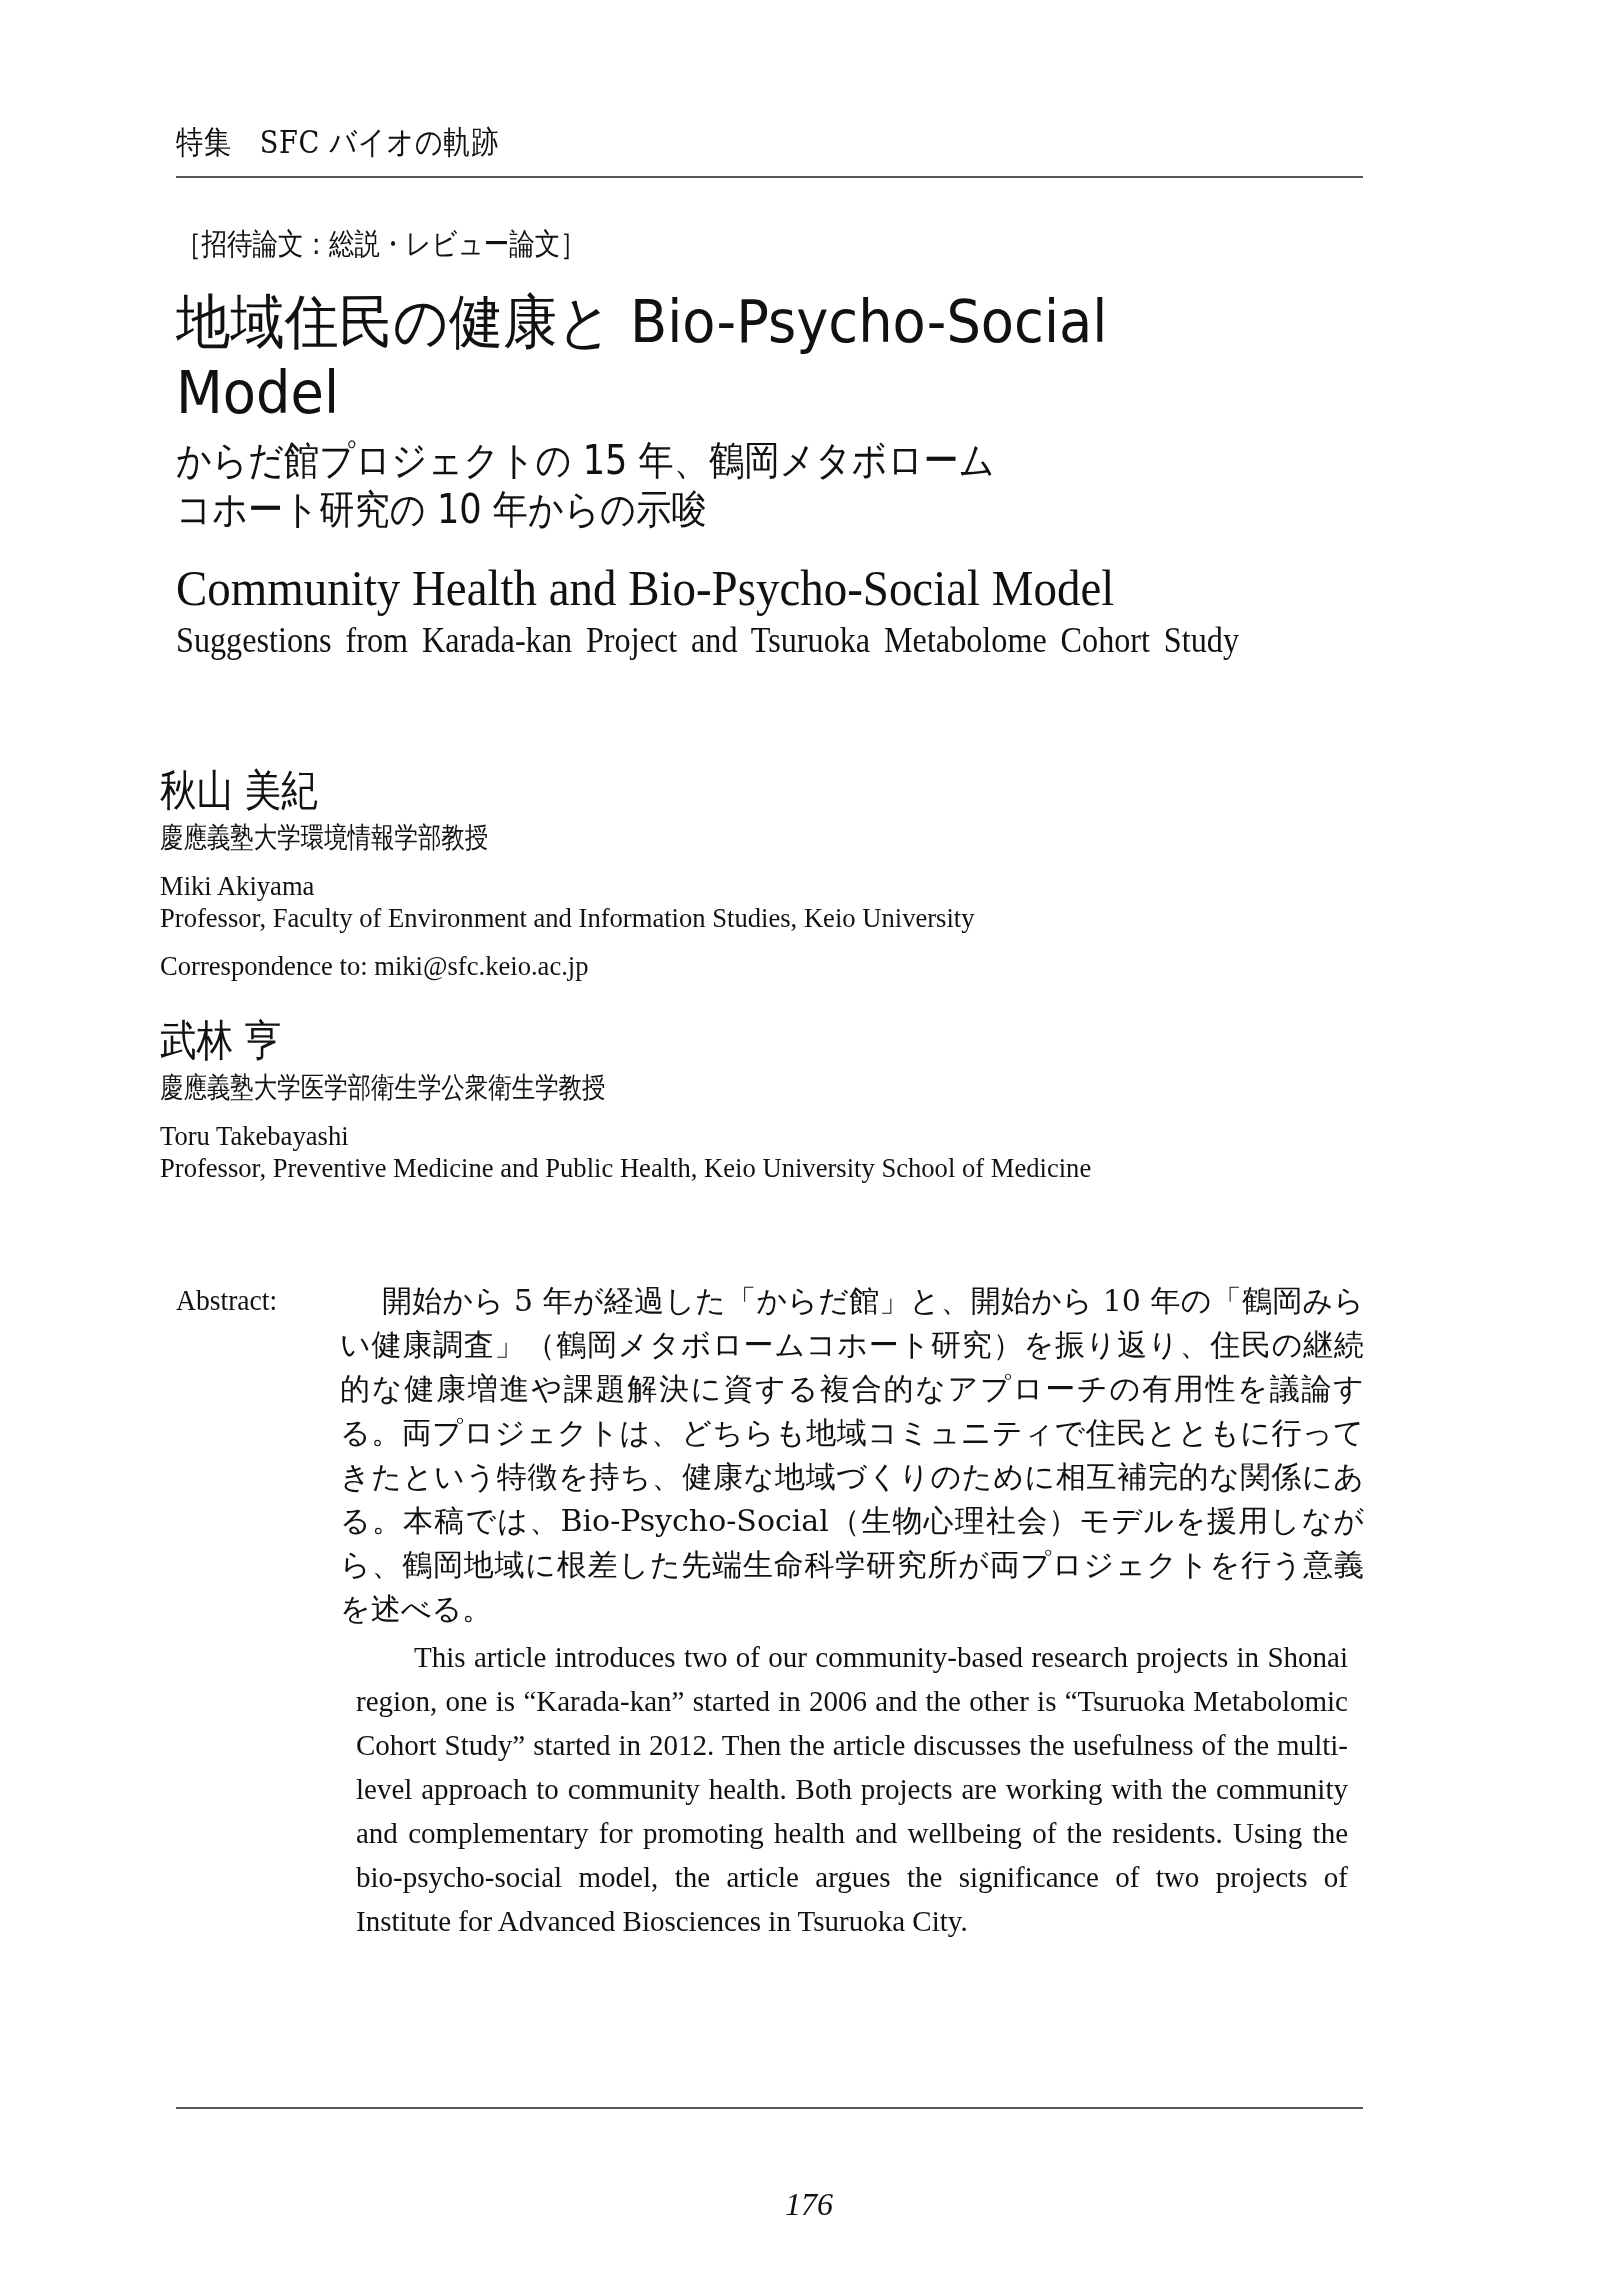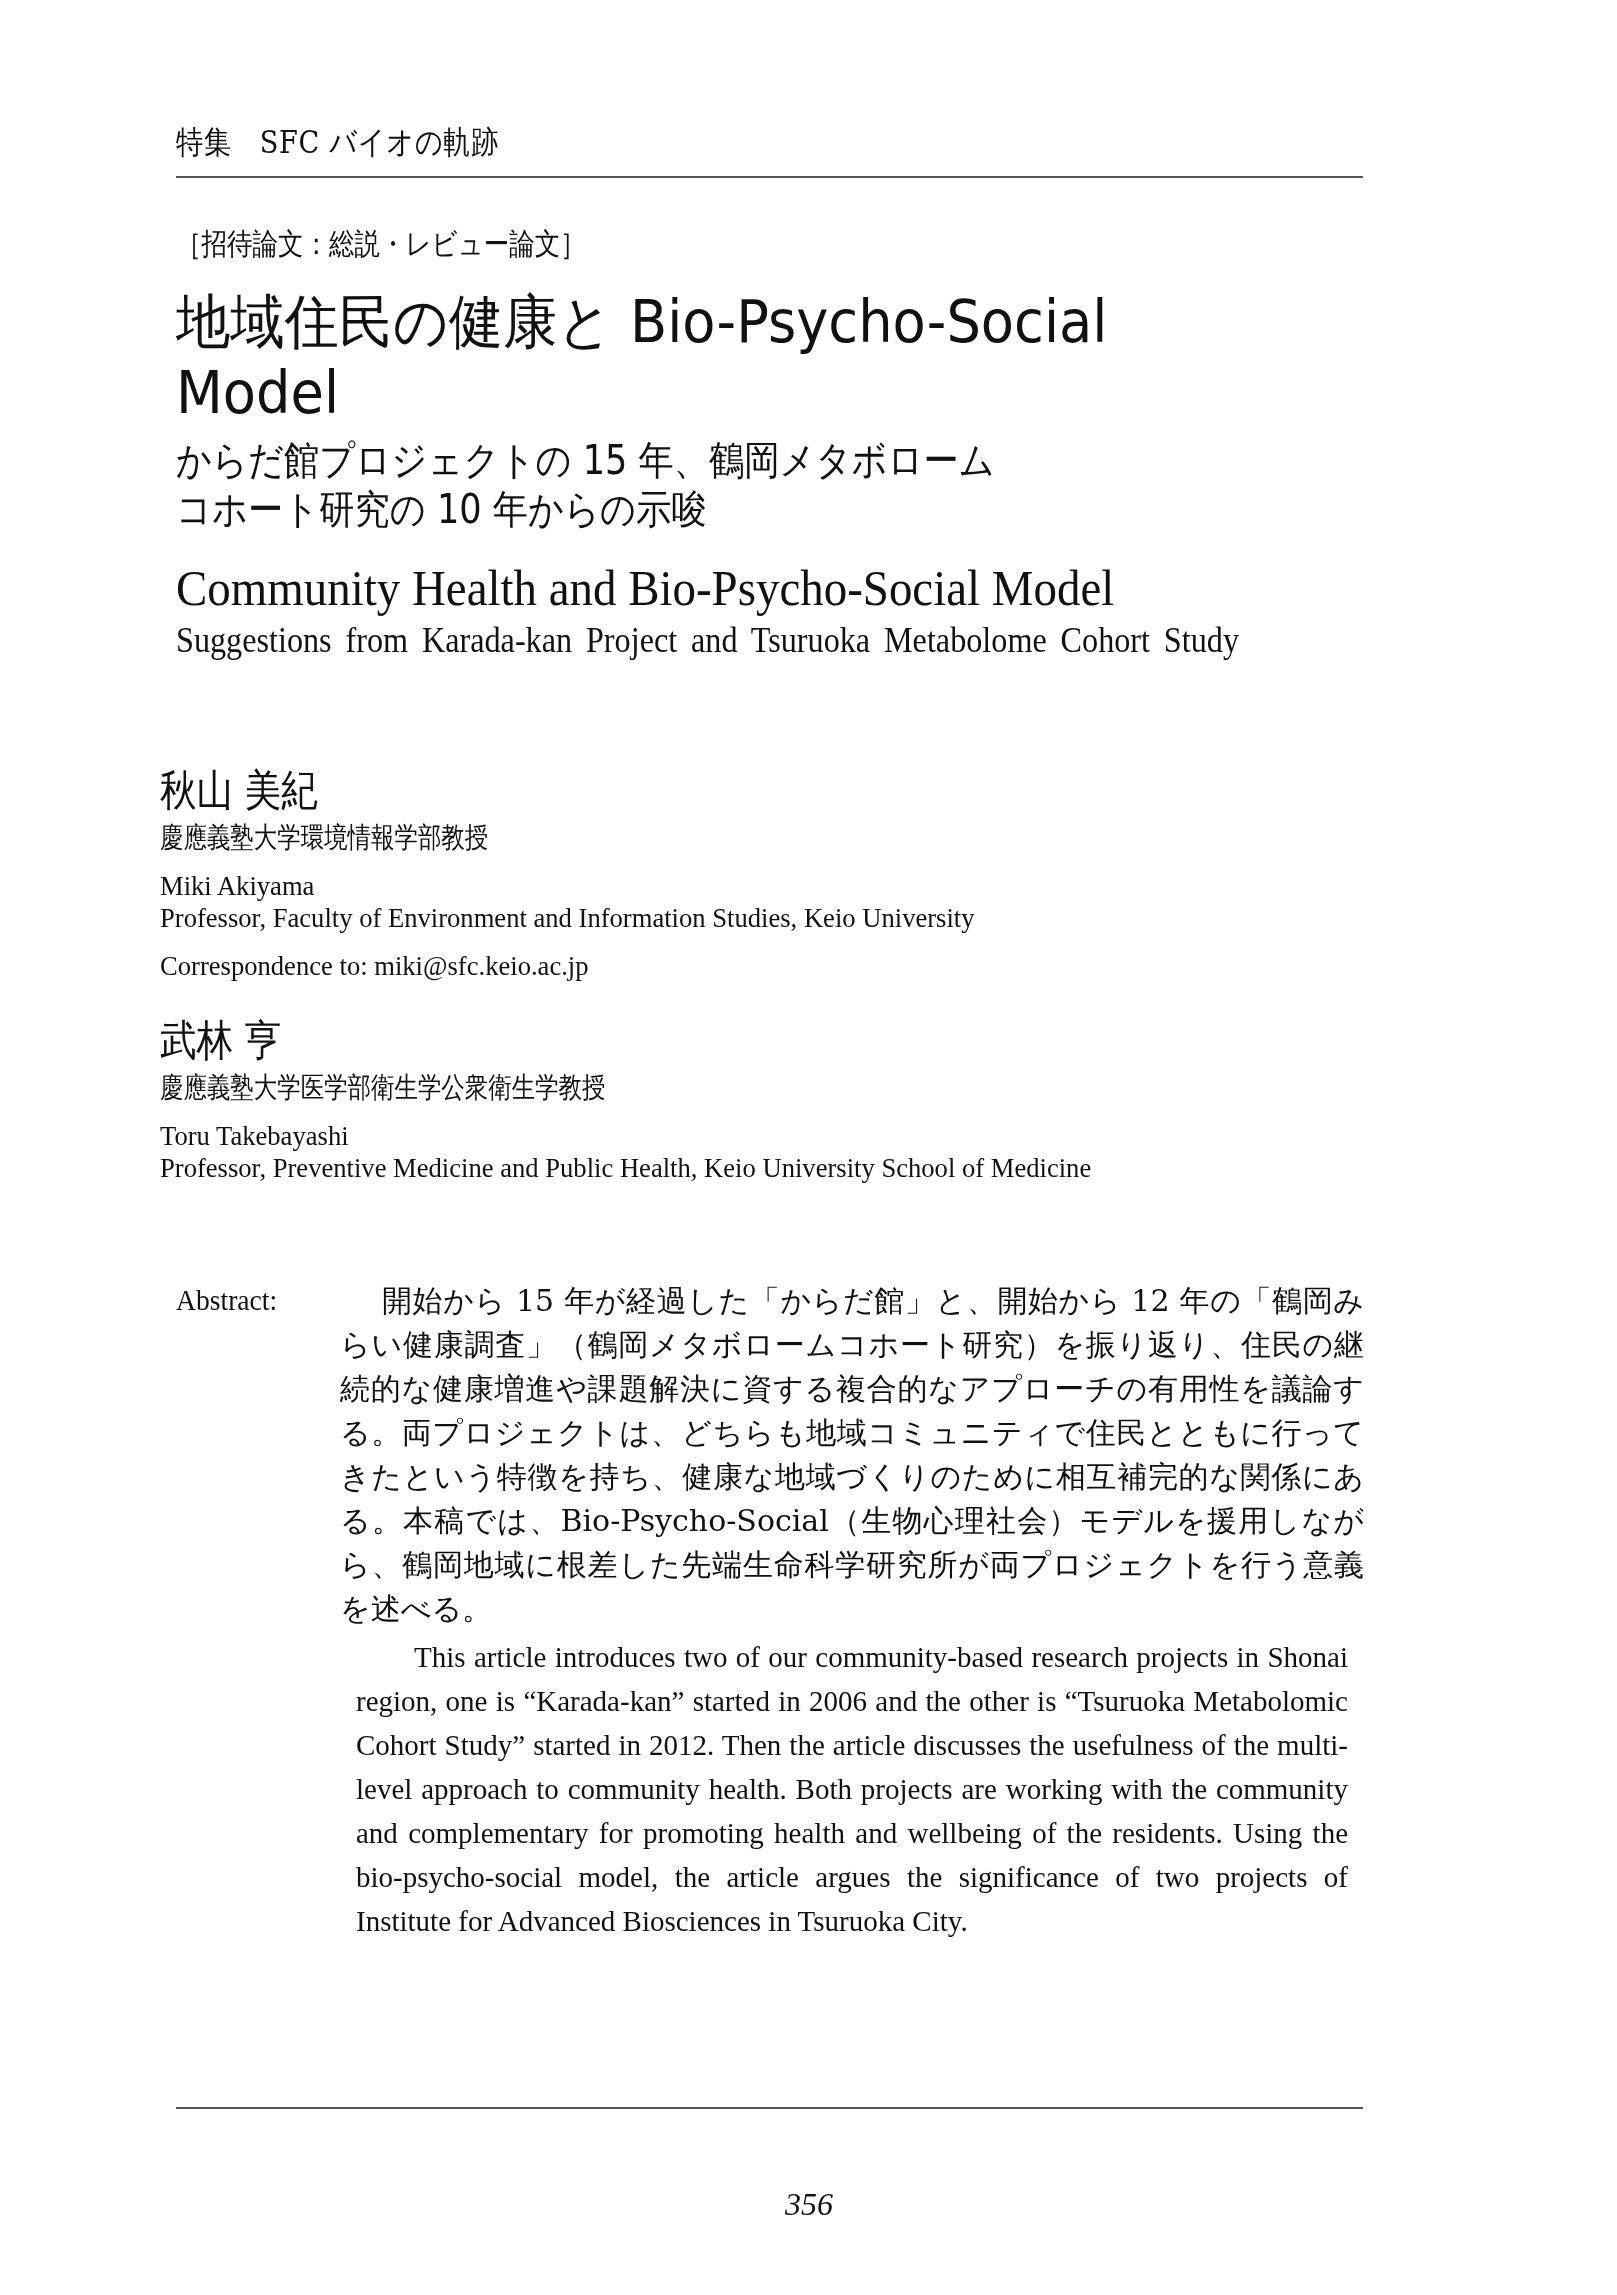--- a/index.html
+++ b/index.html
@@ -112,22 +112,22 @@
 <div class="abs author-block" style="top: 1016px;">
   <div class="author-jp-name">武林 亨</div>
   <div class="author-jp-aff">慶應義塾大学医学部衛生学公衆衛生学教授</div>
   <div class="author-en-name">Toru Takebayashi</div>
   <div class="author-en-aff">Professor, Preventive Medicine and Public Health, Keio University School of Medicine</div>
 </div>
 
 <div class="abs abstract-label">Abstract:</div>
 
 <div class="abs abstract-jp">
-  <p>開始から 15 年が経過した「からだ館」と、開始から 12 年の「鶴岡みらい健康調査」（鶴岡メタボロームコホート研究）を振り返り、住民の継続的な健康増進や課題解決に資する複合的なアプローチの有用性を議論する。両プロジェクトは、どちらも地域コミュニティで住民とともに行ってきたという特徴を持ち、健康な地域づくりのために相互補完的な関係にある。本稿では、Bio-Psycho-Social（生物心理社会）モデルを援用しながら、鶴岡地域に根差した先端生命科学研究所が両プロジェクトを行う意義を述べる。</p>
+  <p>開始から 5 年が経過した「からだ館」と、開始から 10 年の「鶴岡みらい健康調査」（鶴岡メタボロームコホート研究）を振り返り、住民の継続的な健康増進や課題解決に資する複合的なアプローチの有用性を議論する。両プロジェクトは、どちらも地域コミュニティで住民とともに行ってきたという特徴を持ち、健康な地域づくりのために相互補完的な関係にある。本稿では、Bio-Psycho-Social（生物心理社会）モデルを援用しながら、鶴岡地域に根差した先端生命科学研究所が両プロジェクトを行う意義を述べる。</p>
 </div>
 
 <div class="abs abstract-en">
   <p>This article introduces two of our community-based research projects in Shonai region, one is “Karada-kan” started in 2006 and the other is “Tsuruoka Metabolomic Cohort Study” started in 2012. Then the article discusses the usefulness of the multi-level approach to community health. Both projects are working with the community and complementary for promoting health and wellbeing of the residents. Using the bio-psycho-social model, the article argues the significance of two projects of Institute for Advanced Biosciences in Tsuruoka City.</p>
 </div>
 
 <div class="abs rule bottom"></div>
-<div class="abs page-number">356</div>
+<div class="abs page-number">176</div>
 
 
 </body></html>

